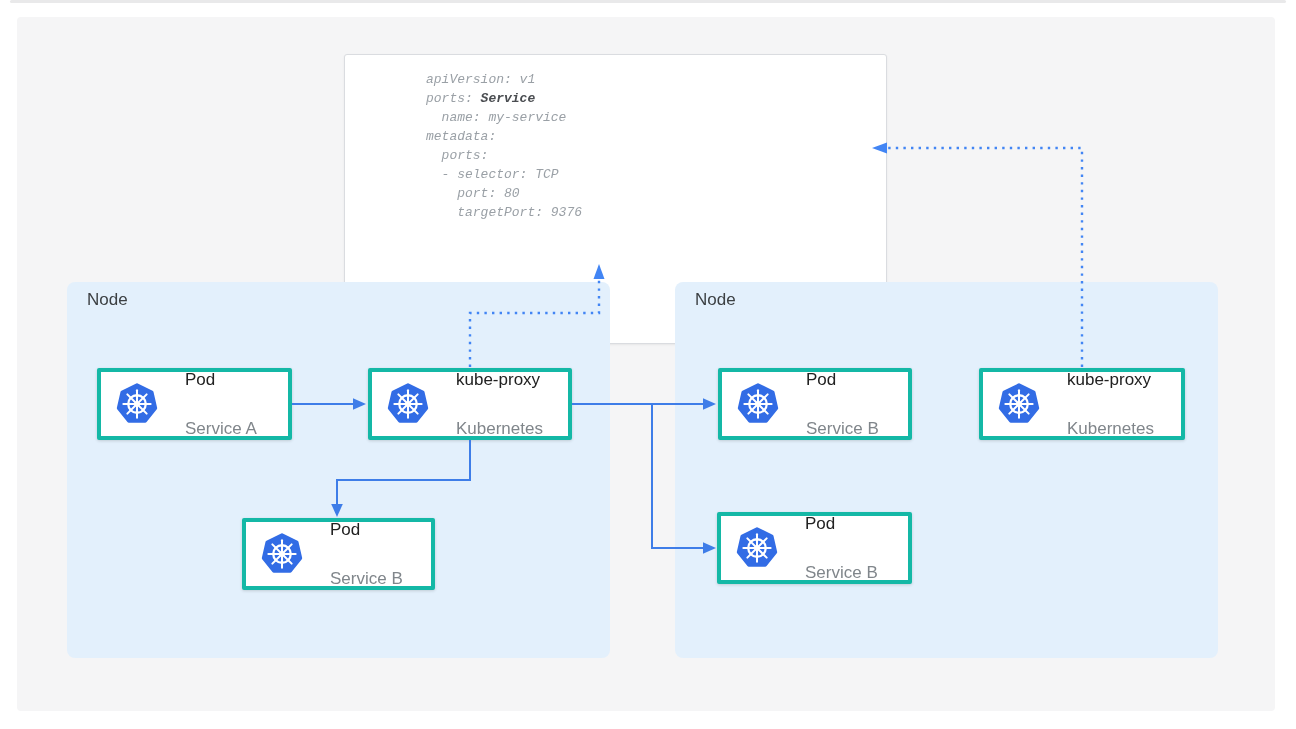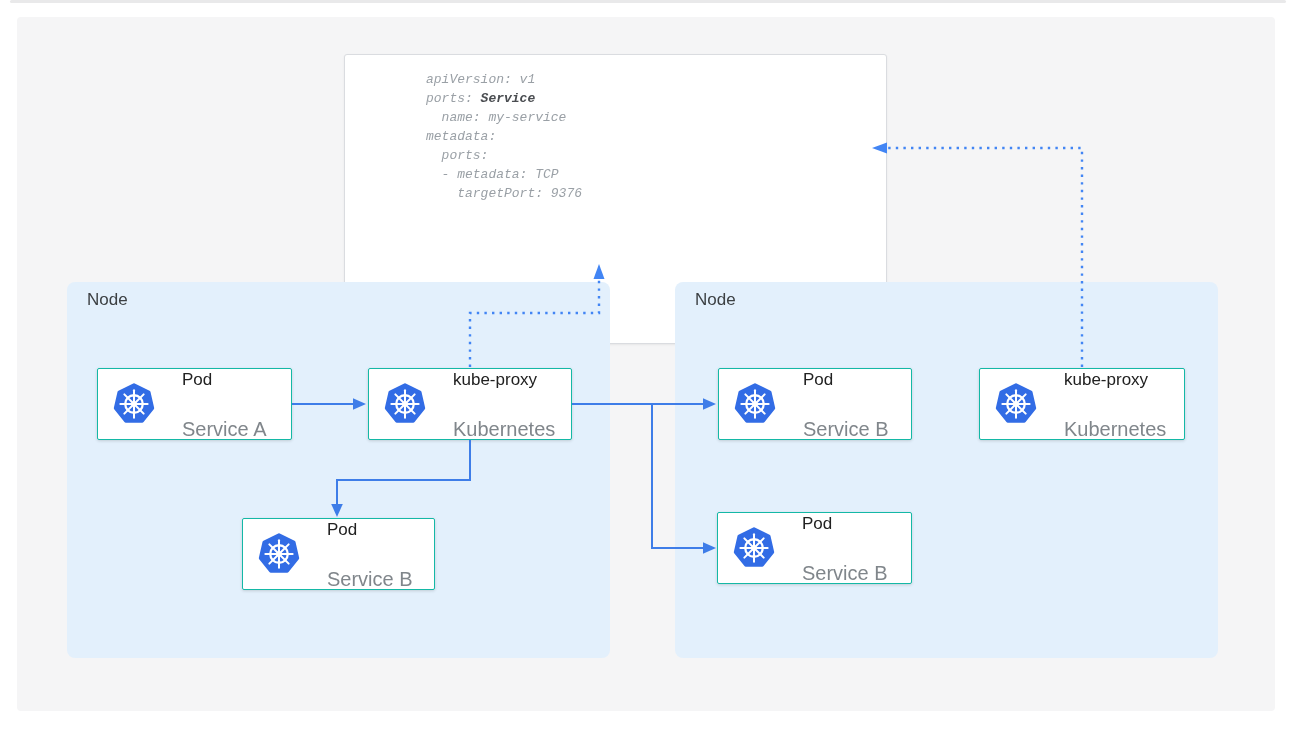--- a/index.html
+++ b/index.html
@@ -23,27 +23,27 @@
   .yl .b{font-weight:bold;color:#4a4d51;}
 
   
   .node{position:absolute;background:#e3f0fc;border-radius:8px;}
   .node-left{left:67px;top:282px;width:543px;height:376px;}
   .node-right{left:675px;top:282px;width:543px;height:376px;}
   .node-label{position:absolute;left:20px;top:8px;font-size:17px;color:#3c4043;}
 
   
   .card{position:absolute;height:72px;background:#ffffff;
-    border:1px solid #14b8a6;border-radius:2px;box-sizing:border-box;
+    border:4px solid #14b8a6;border-radius:2px;box-sizing:border-box;
     box-shadow:0 1px 3px rgba(60,64,67,.20);
     display:flex;align-items:center;}
   .card .icon{width:42px;height:42px;margin-left:15px;flex:0 0 auto;}
   .card .txt{margin-left:27px;}
   .card .title{font-size:17px;color:#212121;line-height:22px;}
-  .card .sub{font-size:20px;color:#80868b;line-height:20px;margin-top:28px;}
+  .card .sub{font-size:17px;color:#80868b;line-height:20px;margin-top:28px;}
 
   .c-pod-a{left:30px;top:86px;width:195px;}
   .c-kpl{left:301px;top:86px;width:204px;}
   .c-pb1{left:175px;top:236px;width:193px;}
   .c-pb2{left:43px;top:86px;width:194px;}
   .c-pb3{left:42px;top:230px;width:195px;}
   .c-kpr{left:304px;top:86px;width:206px;}
 
   
   .wires{position:absolute;left:0;top:0;pointer-events:none;}
@@ -82,21 +82,22 @@
   <div class="top-divider"></div>
 
   <div class="panel">
 
     <div class="yaml-box">
       <div class="yl"><span>apiVersion: v1</span><span class="b"></span><span></span></div>
       <div class="yl"><span>ports: </span><span class="b">Service</span><span></span></div>
       <div class="yl"><span>  name: my-service</span><span class="b"></span><span></span></div>
       <div class="yl"><span>metadata:</span><span class="b"></span><span></span></div>
       <div class="yl"><span>  ports:</span><span class="b"></span><span></span></div>
-      <div class="yl"><span>  - metadata: TCP</span><span class="b"></span><span></span></div>
+      <div class="yl"><span>  - selector: TCP</span><span class="b"></span><span></span></div>
+      <div class="yl"><span>    port: 80</span><span class="b"></span><span></span></div>
       <div class="yl"><span>    targetPort: 9376</span><span class="b"></span><span></span></div>
     </div>
   </div>
 
   <div class="node node-left">
     <div class="node-label">Node</div>
 
     <div class="card c-pod-a">
       <svg class="icon">
           <use href="#k8s-icon"></use>

